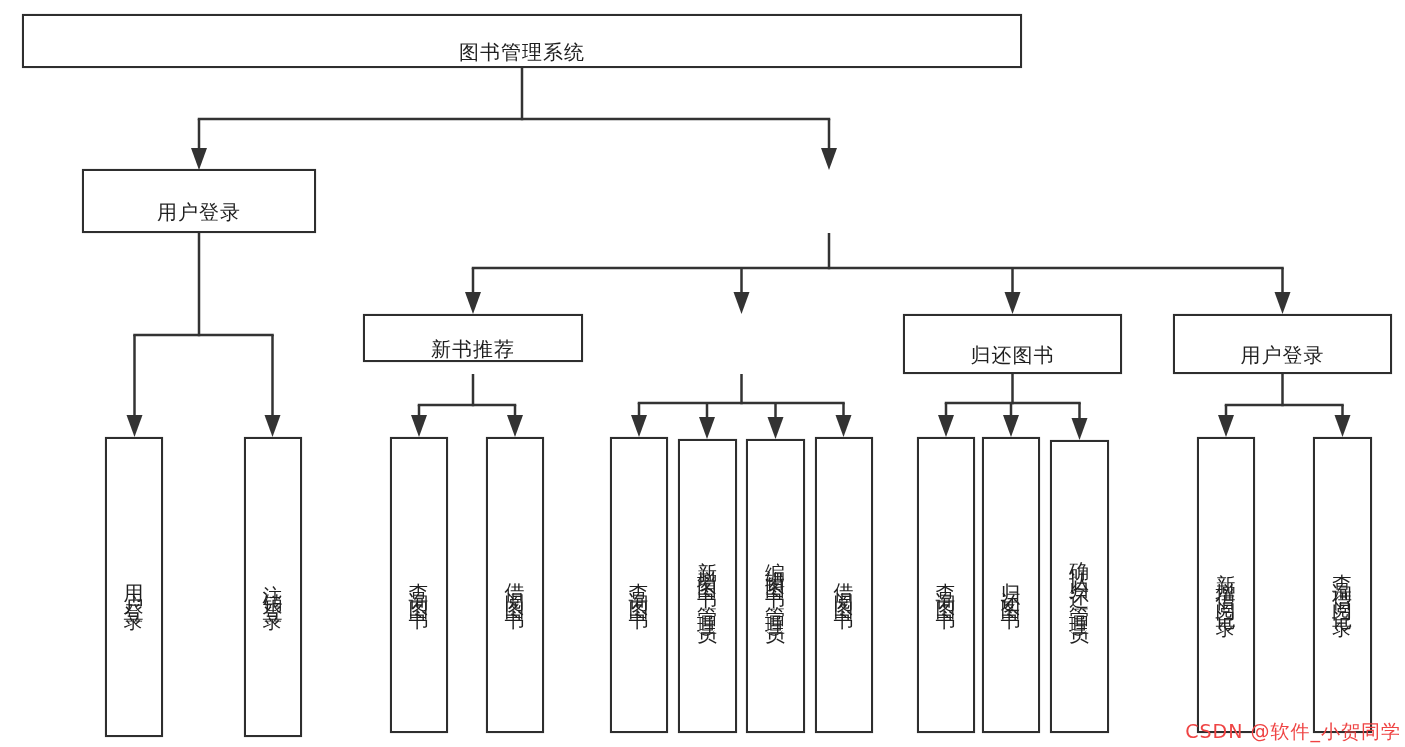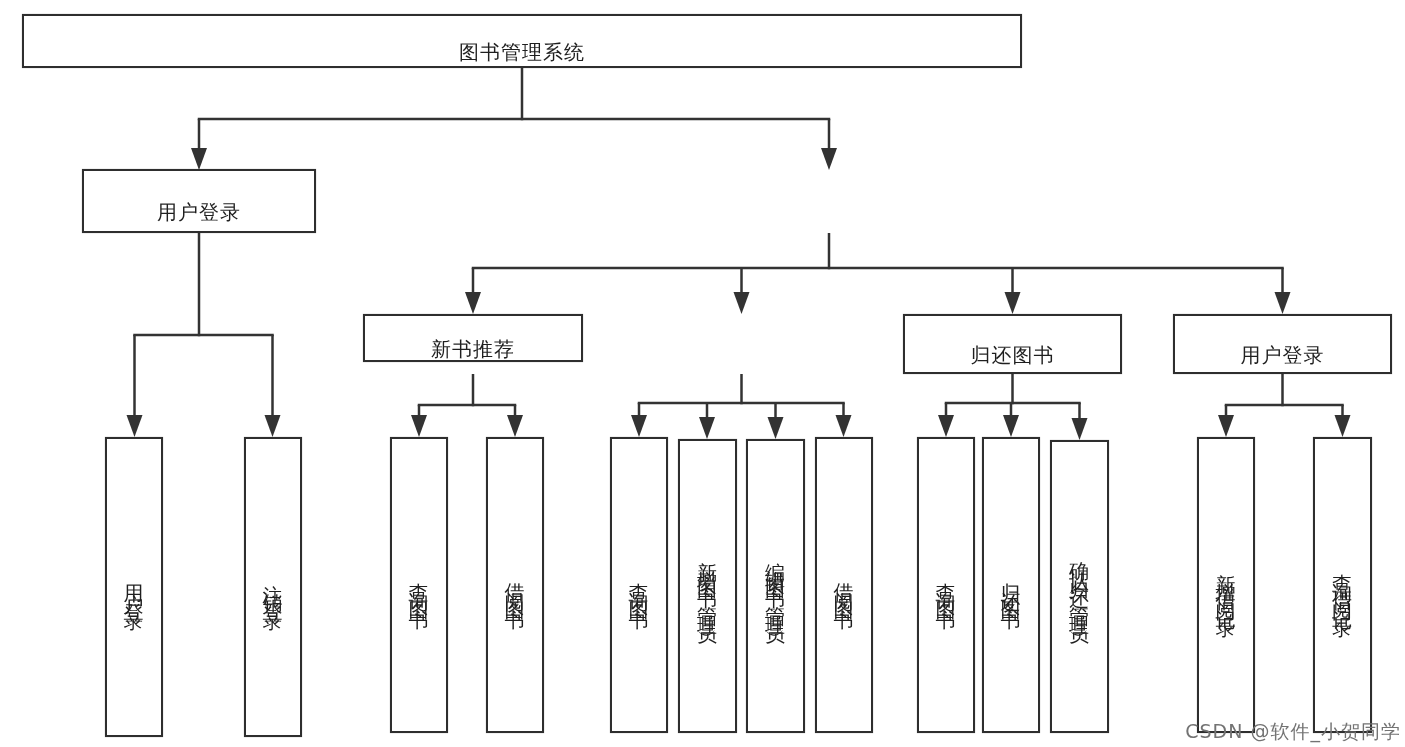--- a/index.html
+++ b/index.html
@@ -12,21 +12,21 @@
     position:absolute;background:#ffffff;border:2.5px solid #2e2e2e;
     box-sizing:border-box;display:flex;align-items:center;justify-content:center;
     box-shadow:0 0 1px rgba(0,0,0,0.35);
   }
   .box.h span{font-size:20px;letter-spacing:1px;white-space:nowrap;color:#1f1f1f;margin-top:22px;}
   .box.v span{
     writing-mode:vertical-rl;text-orientation:mixed;
     font-size:20px;letter-spacing:9px;line-height:1;color:#1f1f1f;white-space:nowrap;
   }
   .watermark{
-    position:absolute;right:4px;bottom:2px;font-size:19px;color:#737373;
+    position:absolute;right:4px;bottom:2px;font-size:19px;color:#ef4444;
     letter-spacing:1px;white-space:nowrap;
   }
 </style>
 </head>
 <body>
 
 <div class="canvas">
 
   <svg class="connectors" viewBox="0 0 1405 747" xmlns="http://www.w3.org/2000/svg">
     <g stroke="#333333" stroke-width="2.5" fill="none">

